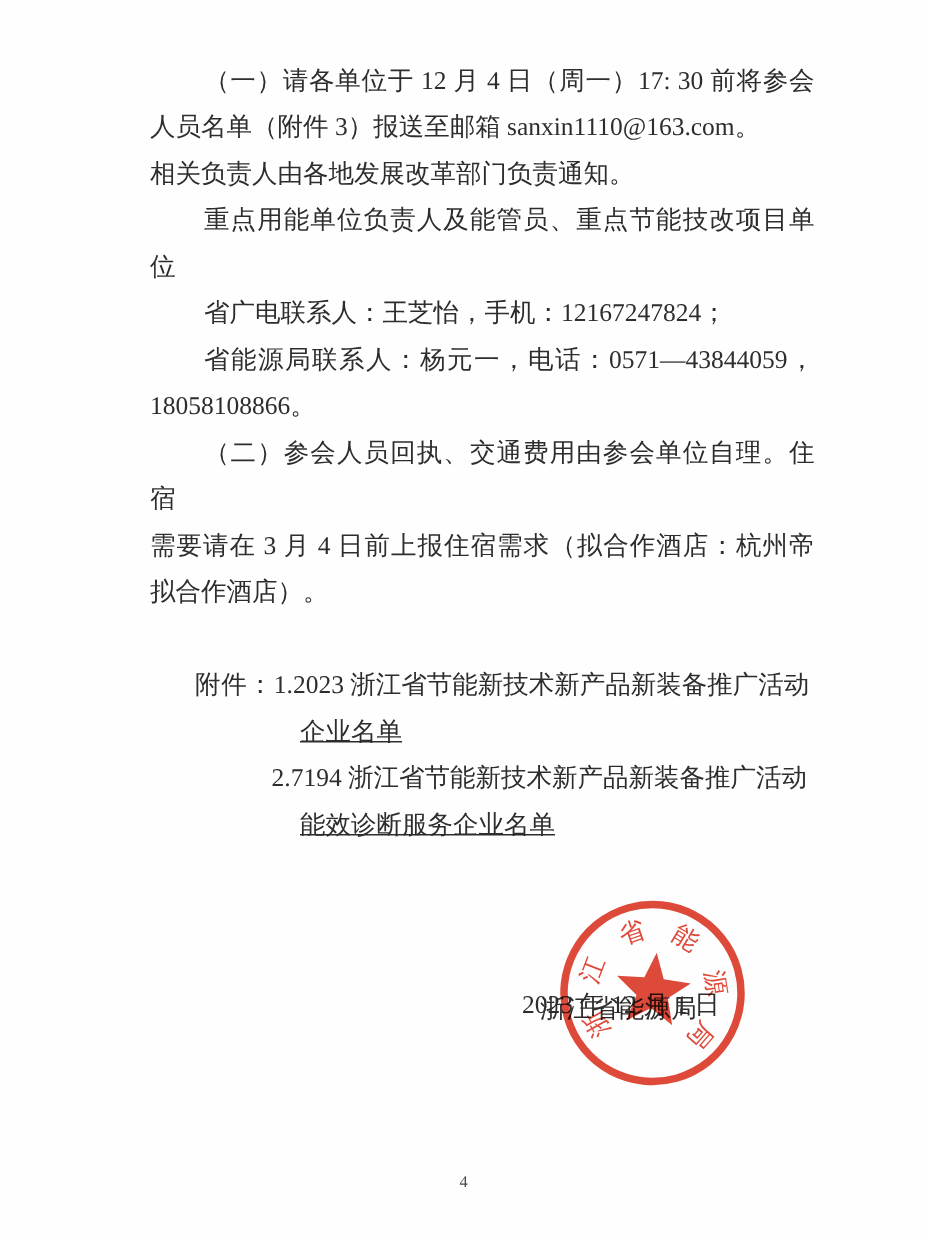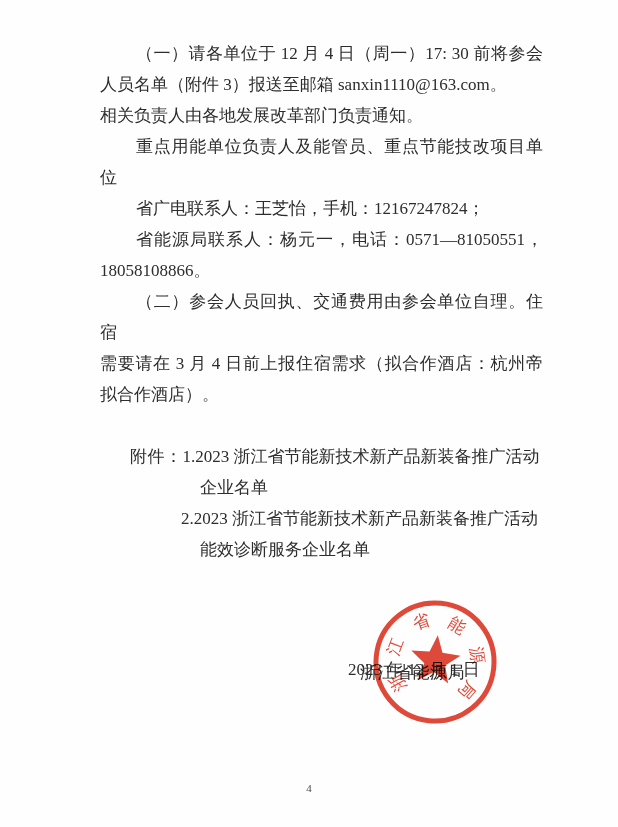--- a/index.html
+++ b/index.html
@@ -27,21 +27,21 @@
   }
   .line { min-height: 31px; }
   .indent { text-indent: 36px; }
   .full {
     text-align: justify;
     text-align-last: justify;
   }
   .blank { height: 31px; }
   .att-row-label { padding-left: 30px; }
   .att-row-item { padding-left: 81px; }
-  .att-row-cont { padding-left: 100px; }
+  .att-row-cont { padding-left: 100px; text-decoration: underline; }
   .att-label { letter-spacing: 0.5px; }
   .sig-agency {
     position: absolute;
     left: 360px;
     top: 661px;
     font-size: 17px;
     letter-spacing: 0.5px;
     z-index: 1;
   }
   .sig-date {
@@ -75,33 +75,33 @@
 <body>
 
 <div class="page">
 
   <div class="textblock">
     <div class="line indent full">（一）请各单位于 12 月 4 日（周一）17: 30 前将参会</div>
     <div class="line">人员名单（附件 3）报送至邮箱 sanxin1110@163.com。</div>
     <div class="line">相关负责人由各地发展改革部门负责通知。</div>
     <div class="line indent full">重点用能单位负责人及能管员、重点节能技改项目单位</div>
     <div class="line indent">省广电联系人：王芝怡，手机：12167247824；</div>
-    <div class="line indent full">省能源局联系人：杨元一，电话：0571—81050551，</div>
+    <div class="line indent full">省能源局联系人：杨元一，电话：0571—43844059，</div>
     <div class="line">18058108866。</div>
     <div class="line indent full">（二）参会人员回执、交通费用由参会单位自理。住宿</div>
     <div class="line full">需要请在 3 月 4 日前上报住宿需求（拟合作酒店：杭州帝</div>
     <div class="line">拟合作酒店）。</div>
 
     <div class="blank"></div>
 
     <div class="line att-row-label">
       <span class="att-label">附件：</span><span>1.2023 浙江省节能新技术新产品新装备推广活动</span>
     </div>
     <div class="line att-row-cont">企业名单</div>
-    <div class="line att-row-item">2.2023 浙江省节能新技术新产品新装备推广活动</div>
+    <div class="line att-row-item">2.7194 浙江省节能新技术新产品新装备推广活动</div>
     <div class="line att-row-cont">能效诊断服务企业名单</div>
   </div>
 
   <div class="sig-agency">浙江省能源局</div>
   <div class="sig-date">2023 年 12 月 1 日</div>
 
   <div class="seal">
     <svg width="134" height="134" viewBox="0 0 134 134" xmlns="http://www.w3.org/2000/svg">
       <g transform="rotate(6 67 67)" fill="#dd3a28" stroke="none">
         <circle cx="67" cy="67" r="59" fill="none" stroke="#dd3a28" stroke-width="5"></circle>

